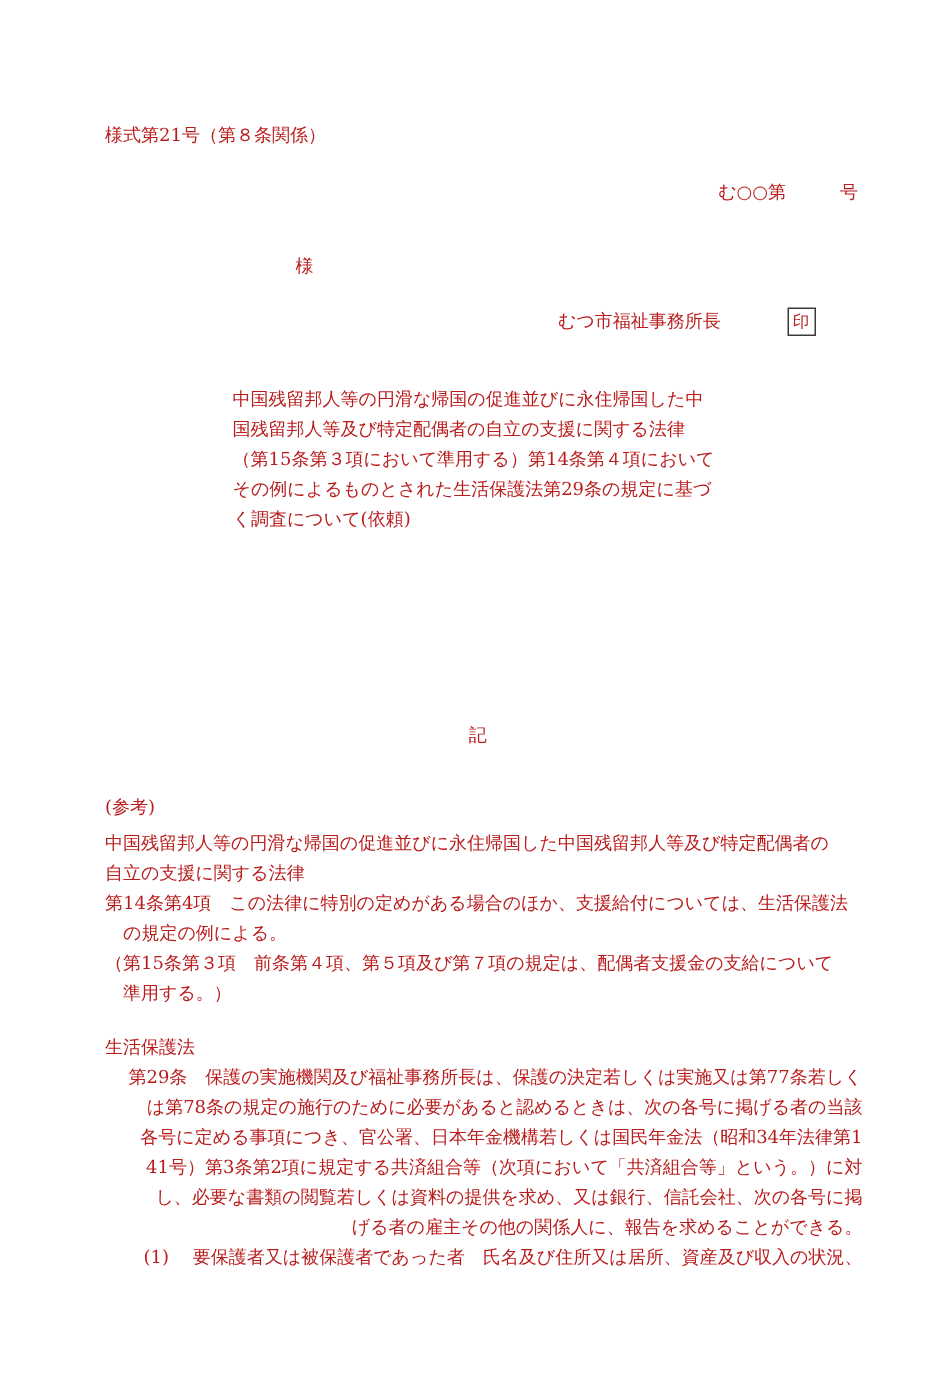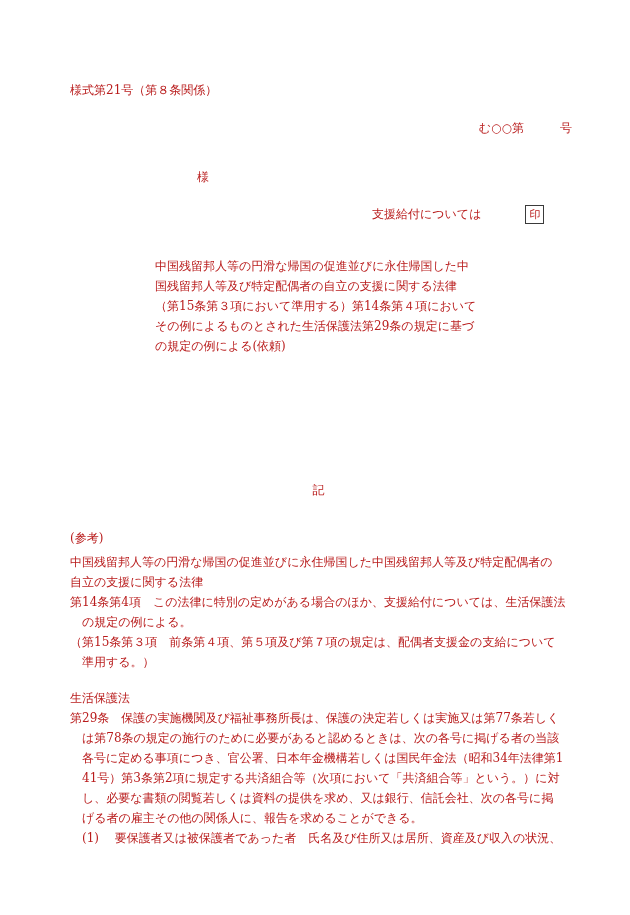--- a/index.html
+++ b/index.html
@@ -32,43 +32,43 @@
     border: 1px solid #3a3a3a;
     font-size: 11px; line-height: 17px;
     text-align: center;
   }
   .subject       { top: 256px; left: 155px; }
   .body-par      { top: 384px; left: 70px; width: 500px; }
   .ki-marker     { top: 480px; left: 70px; width: 497px; text-align: center; }
   .ref-label     { top: 528px; left: 70px; }
   .ref-lines     { top: 552px; left: 70px; width: 505px; }
   .law-title     { top: 688px; left: 70px; }
-  .law-lines     { top: 708px; left: 70px; width: 505px; }
+  .law-lines     { top: 708px; left: 70px; width: 505px; text-align: right; }
 </style>
 </head>
 <body>
 
 <div class="page">
 
   <div class="abs form-number">様式第21号（第８条関係）</div>
 
   <div class="abs doc-number">む○○第　　　号</div>
 
   <div class="abs addressee">様</div>
 
   <div class="abs sender-row">
-    <span>支援給付については</span>
+    <span>むつ市福祉事務所長</span>
     <span class="seal-box">印</span>
   </div>
 
   <div class="abs subject lines">中国残留邦人等の円滑な帰国の促進並びに永住帰国した中
 国残留邦人等及び特定配偶者の自立の支援に関する法律
 （第15条第３項において準用する）第14条第４項において
 その例によるものとされた生活保護法第29条の規定に基づ
-の規定の例による(依頼)</div>
+く調査について(依頼)</div>
 
 
   <div class="abs ki-marker">記</div>
 
   <div class="abs ref-label">(参考)</div>
 
   <div class="abs ref-lines lines">中国残留邦人等の円滑な帰国の促進並びに永住帰国した中国残留邦人等及び特定配偶者の
 自立の支援に関する法律
 第14条第4項　この法律に特別の定めがある場合のほか、支援給付については、生活保護法
 　の規定の例による。

